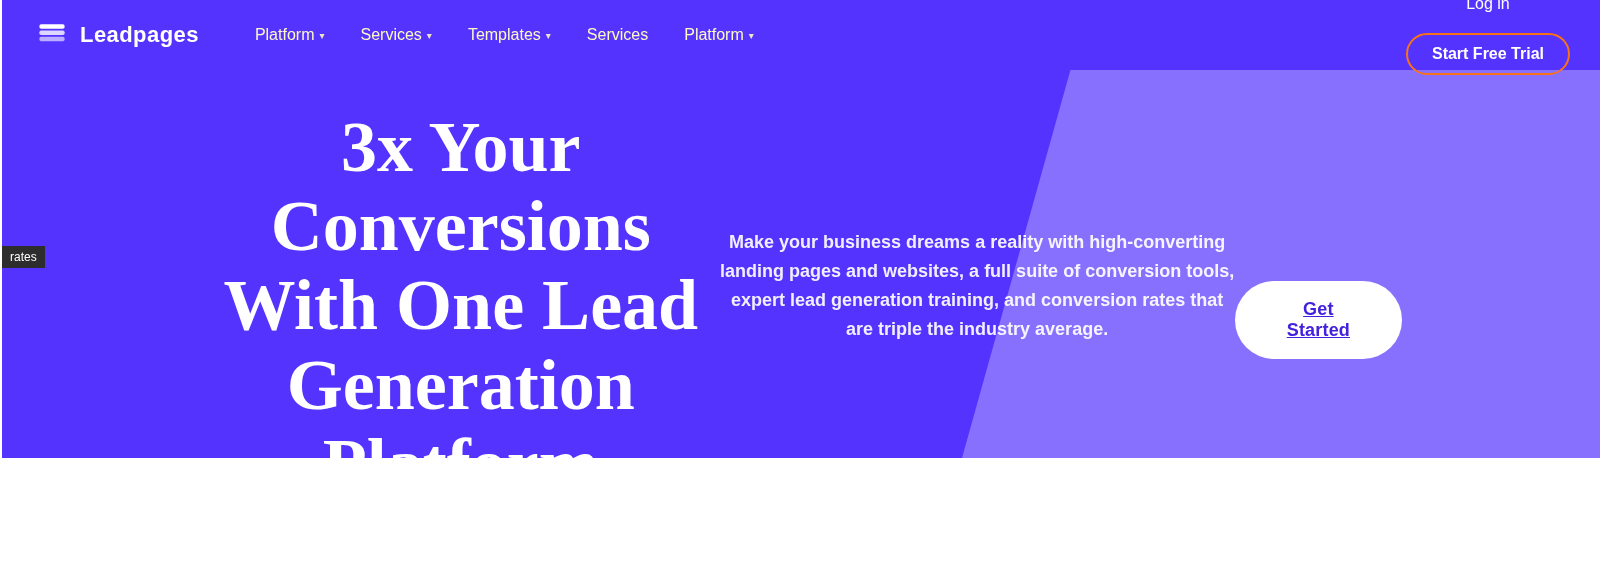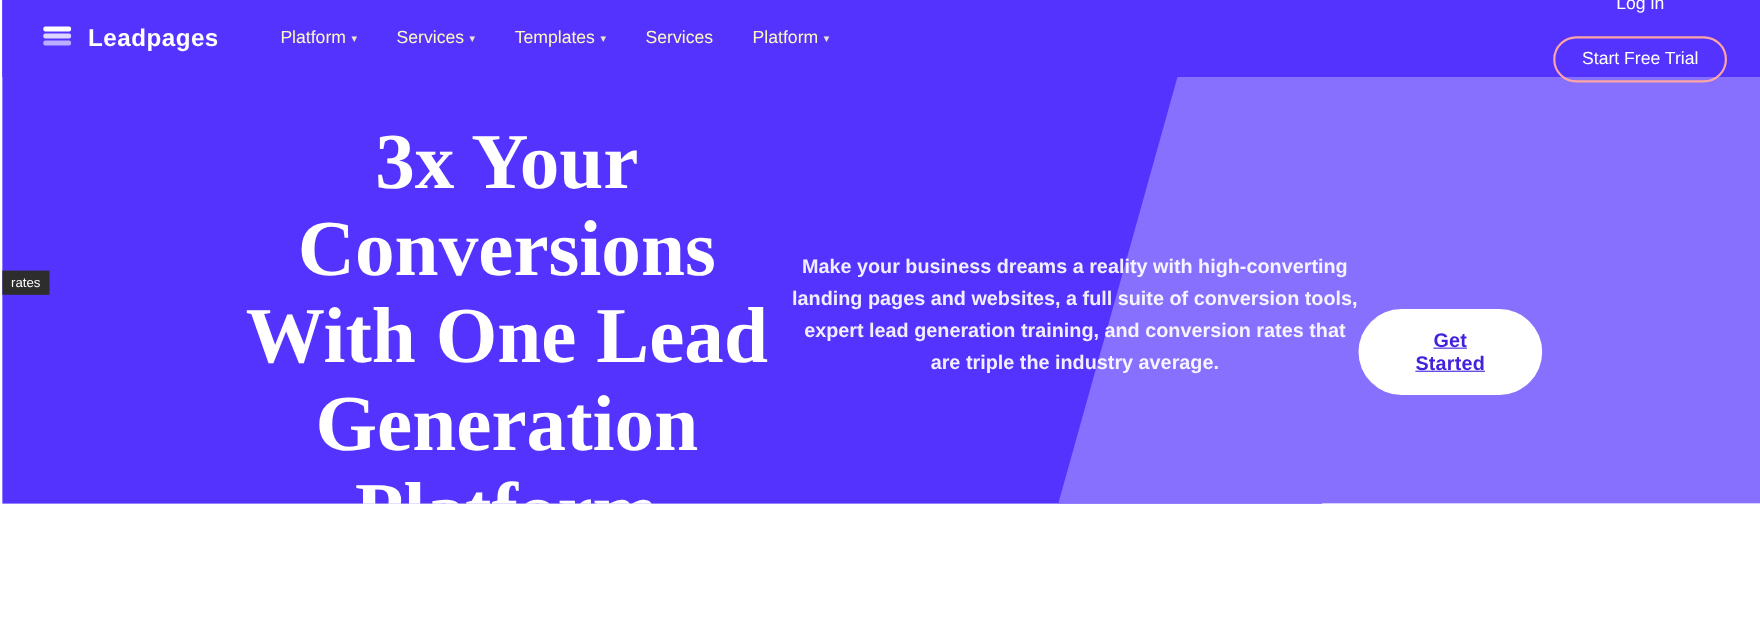--- a/index.html
+++ b/index.html
@@ -83,24 +83,24 @@
 
     .nav-login {
       color: #ffffff;
       font-size: 16px;
       font-weight: 500;
       cursor: pointer;
     }
 
     .nav-cta {
       background: transparent;
-      border: 2px solid #fca5a5;
+      border: 2px solid #f97316;
       color: #ffffff;
       font-size: 16px;
-      font-weight: 400;
+      font-weight: 700;
       padding: 10px 24px;
       border-radius: 30px;
       cursor: pointer;
       white-space: nowrap;
     }
 
     
     .hero {
       position: absolute;
       top: 0;

